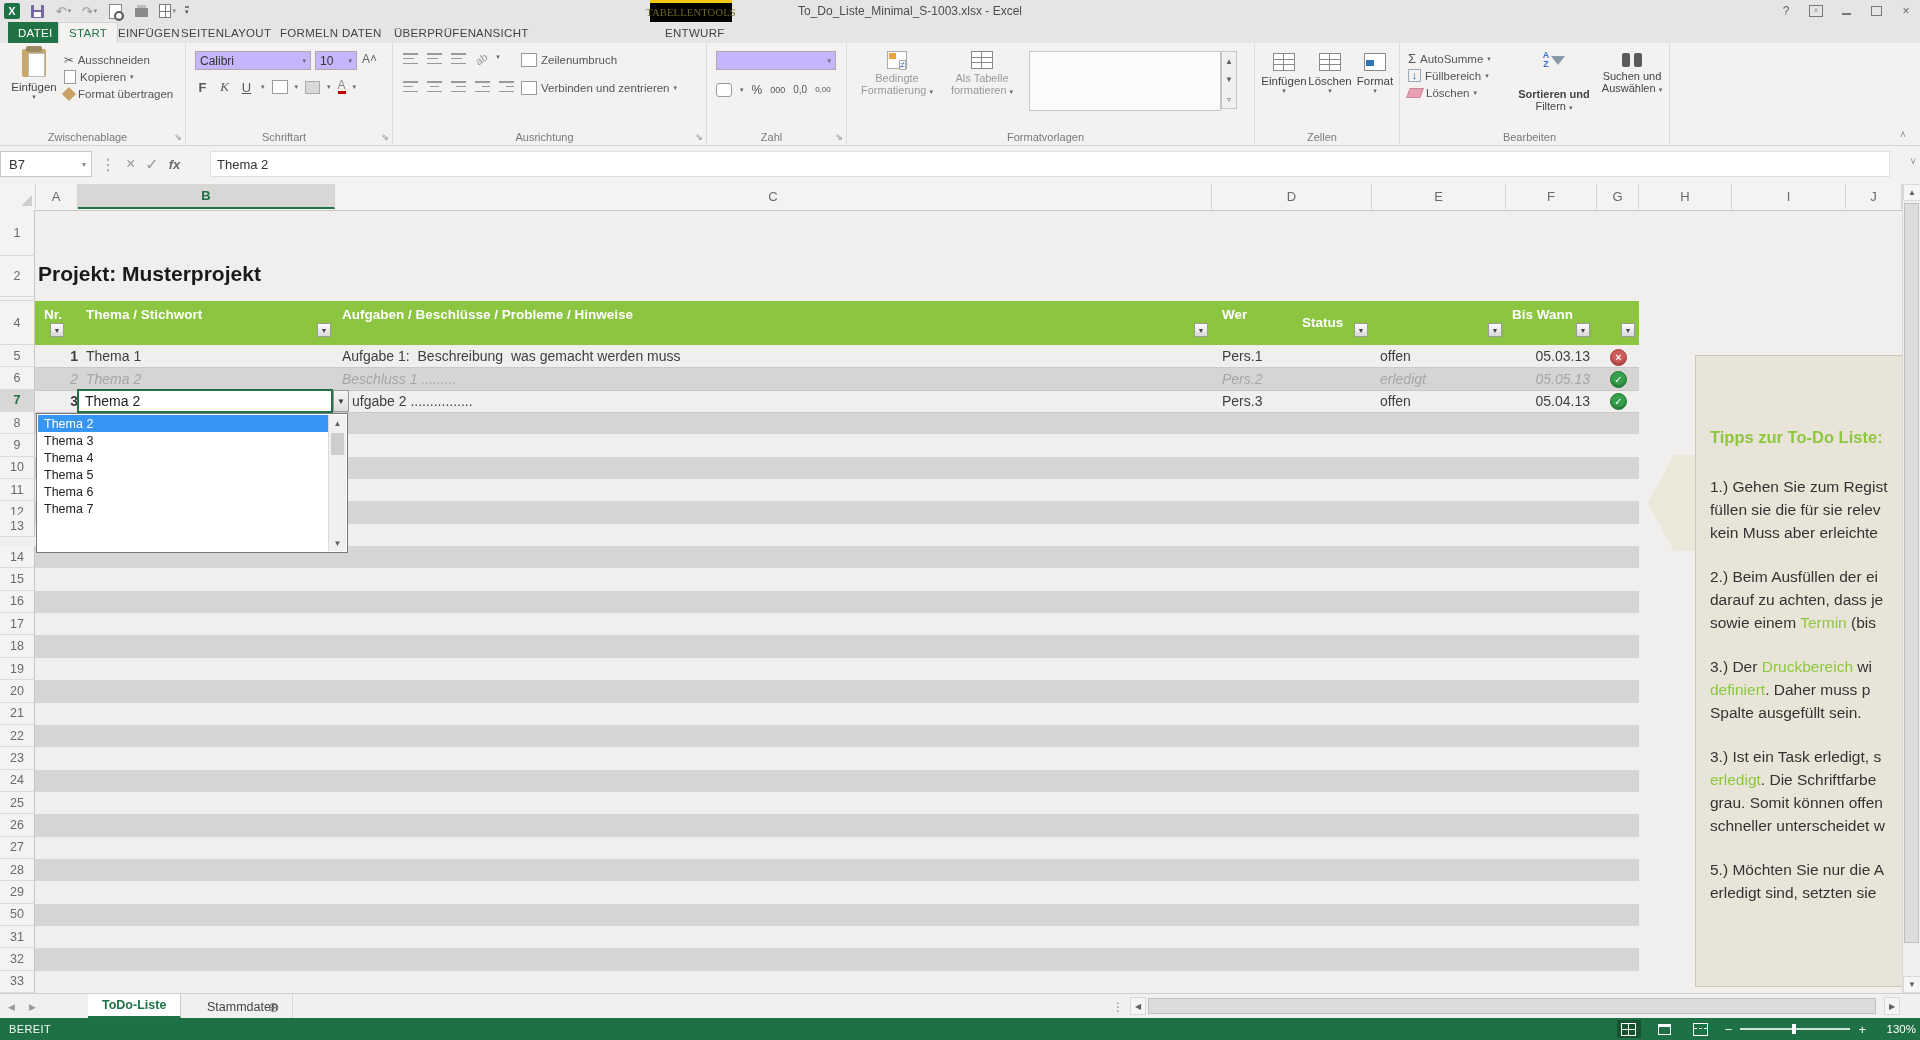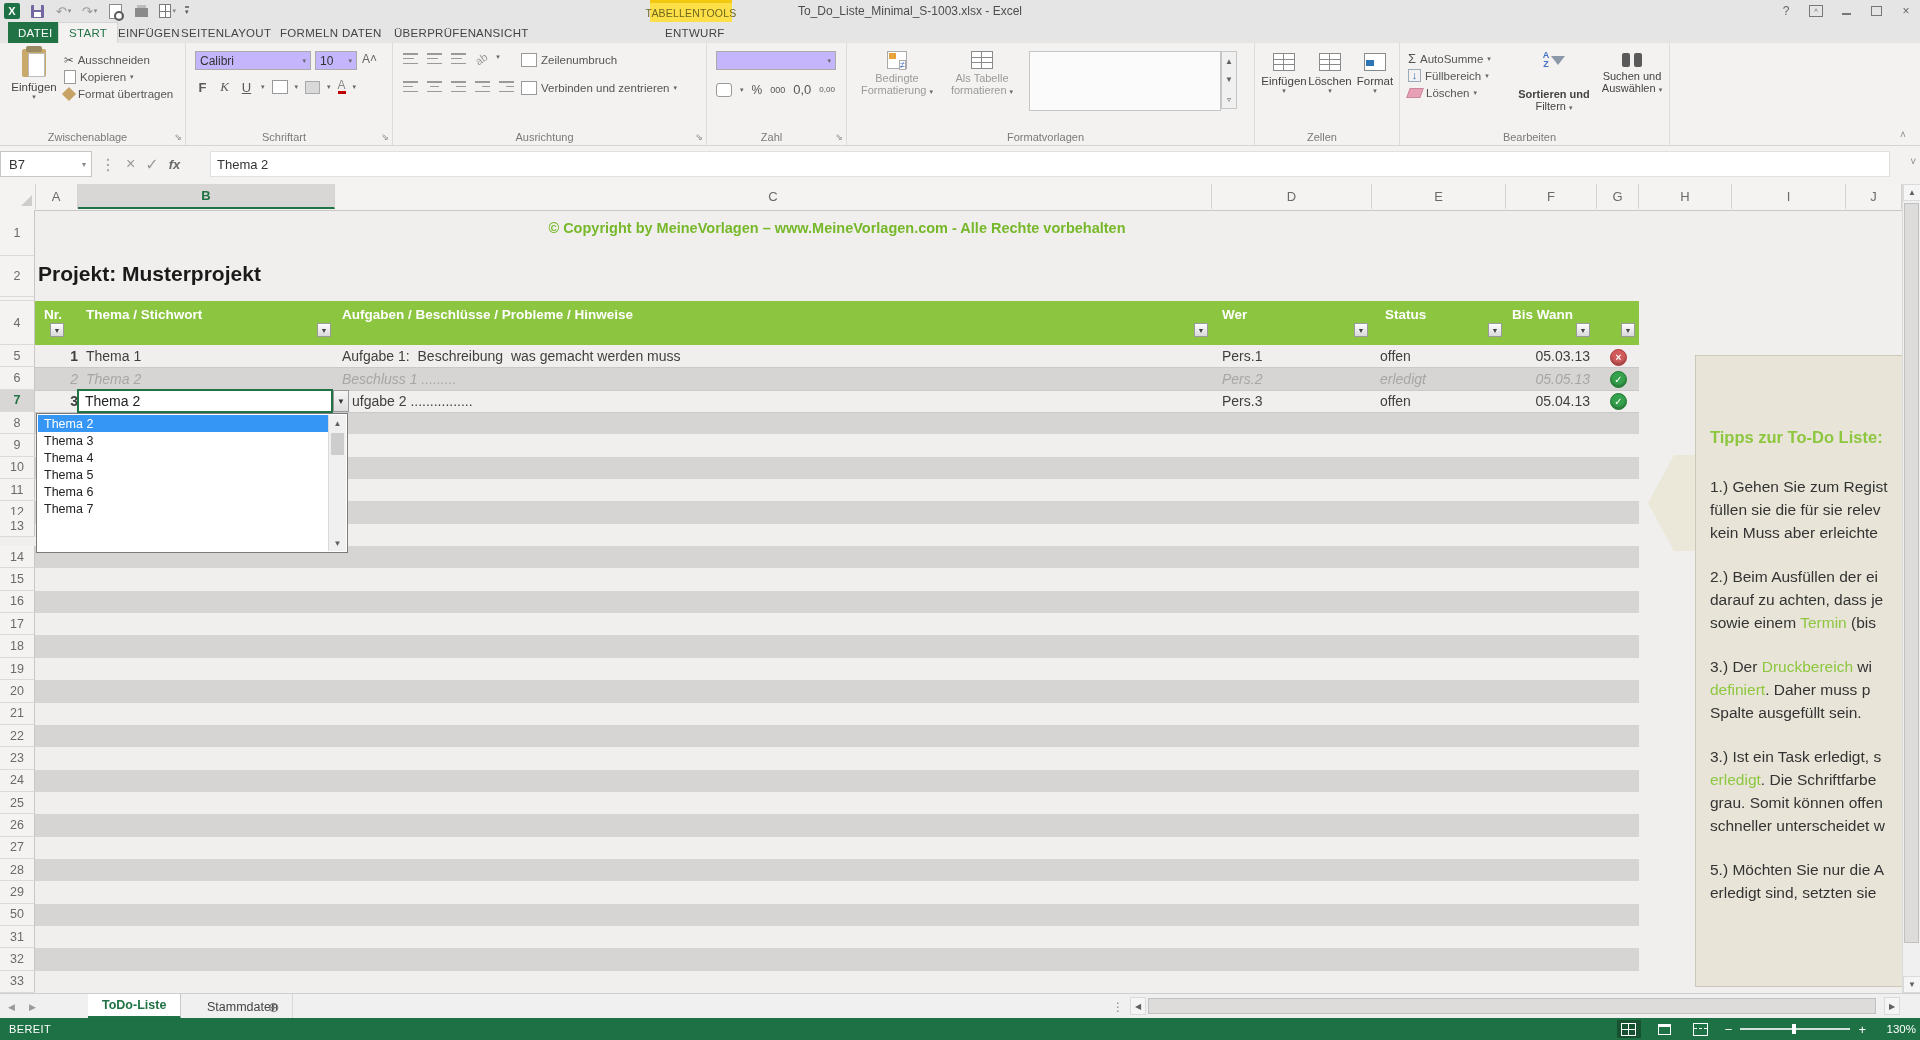--- a/index.html
+++ b/index.html
@@ -21,23 +21,23 @@
   .undoarrow{color:#9a9a9a;font-size:13px;}
   .tinycaret{font-size:7px;color:#8a8a8a;margin-left:1px;}
   .pageico{width:11px;height:13px;background:#fff;border:1px solid #8a8a8a;position:relative;}
   .pageico.mag::after{content:"";position:absolute;right:-3px;bottom:-3px;width:6px;height:6px;border:2px solid #5a5a5a;border-radius:50%;background:rgba(255,255,255,.6);}
   .printer{width:13px;height:9px;background:#8a8a8a;position:relative;margin-top:3px;}
   .printer::before{content:"";position:absolute;left:2px;top:-3px;width:9px;height:3px;background:#bdbdbd;}
   .gridico{width:13px;height:12px;border:1px solid #7a7a7a;
     background:linear-gradient(#7a7a7a,#7a7a7a) 50% 0/1px 100% no-repeat,
                linear-gradient(#7a7a7a,#7a7a7a) 0 50%/100% 1px no-repeat,#fff;}
   .qat-custom{border-top:2px solid #7a7a7a;font-size:7px;color:#555;padding-top:0px;line-height:8px;}
-  .ctxgroup{position:absolute;left:650px;top:0;width:82px;height:22px;background:#fde047;
+  .ctxgroup{position:absolute;left:650px;top:0;width:82px;height:22px;background:#000000;
     border-top:3px solid #F2C811;box-sizing:border-box;display:flex;align-items:center;justify-content:center;
-    font-size:10.5px;color:#6E6720;letter-spacing:.2px;}
+    font-size:10.5px;color:#6E6720;letter-spacing:.2px;font-family:Liberation Serif, serif;}
   .wintitle{position:absolute;left:740px;top:0;width:340px;height:22px;display:flex;align-items:center;
     justify-content:center;font-size:12px;color:#4d4d4d;}
   .winctrl{position:absolute;right:6px;top:0;height:22px;display:flex;align-items:center;gap:14px;color:#666;}
   .wbtn{width:16px;height:16px;display:flex;align-items:center;justify-content:center;font-size:12px;}
   .ribbondisp{width:12px;height:10px;border:1px solid #777;font-size:7px;line-height:9px;text-align:center;color:#777;}
   .minline{width:9px;border-bottom:2px solid #777;height:0;margin-top:6px;}
   .restore{width:9px;height:8px;border:1px solid #777;position:relative;background:#E5E5E5;}
   .restore::before{content:"";position:absolute;left:2px;top:-3px;width:9px;height:8px;border:1px solid #777;z-index:-1;}
 
   
@@ -351,21 +351,21 @@
     <div class="rgroup" style="left:707px;width:140px;">
       <div class="combo" style="position:absolute;left:9px;top:8px;width:120px;color:#999;">
         <span></span>
           <span class="caret">▾</span>
       </div>
       <div class="abs smallrow gray" style="left:9px;top:38px;gap:8px;">
         <span class="boxico" style="border-radius:3px;"></span>
           <span class="caret">▾</span>
         <span style="font-size:12px;">%</span>
         <span style="font-size:9px;">000</span>
-        <span style="font-size:13px;">0,0</span>
+        <span style="font-size:10px;">0,0</span>
         <span style="font-size:8px;">0,00</span>
       </div>
       <div class="glabel">Zahl</div>
       <span class="launcher">⇘</span>
     </div>
 
     <div class="rgroup" style="left:847px;width:408px;">
       <div class="bigbtn gray" style="left:10px;top:8px;width:80px;font-size:11px;">
         <span class="cfico"></span>
         <span style="margin-top:3px;">Bedingte</span>
@@ -516,28 +516,27 @@
           <div class="rowhdr" style="top: 581.9px; height: 22.345px;">25</div>
           <div class="rowhdr" style="top: 604.245px; height: 22.345px;">26</div>
           <div class="rowhdr" style="top: 626.59px; height: 22.345px;">27</div>
           <div class="rowhdr" style="top: 648.935px; height: 22.345px;">28</div>
           <div class="rowhdr" style="top: 671.28px; height: 22.345px;">29</div>
           <div class="rowhdr" style="top: 693.625px; height: 22.345px;">50</div>
           <div class="rowhdr" style="top: 715.97px; height: 22.345px;">31</div>
           <div class="rowhdr" style="top: 738.315px; height: 22.345px;">32</div>
           <div class="rowhdr" style="top: 760.66px; height: 22.345px;">33</div>
         </div>
-      <div class="copyright">© Copyright by MeineVorlagen – www.MeineVorlagen.com - Alle Rechte vorbehalten</div>
       <div class="projtitle">Projekt: Musterprojekt</div>
       <div class="thdr">
           <span class="thcell" style="left: 9px;">Nr.</span>
           <span class="thcell" style="left: 51px;">Thema / Stichwort</span>
           <span class="thcell" style="left: 307px;">Aufgaben / Beschlüsse / Probleme / Hinweise</span>
           <span class="thcell" style="left: 1187px;">Wer</span>
-          <span class="thcell" style="left: 1350px;">Status</span>
+          <span class="thcell" style="left: 1267px; margin-top: 8px;">Status</span>
           <span class="thcell" style="left: 1477px;">Bis Wann</span>
           <span class="fbtn" style="left: 15px;">▼</span>
           <span class="fbtn" style="left: 282px;">▼</span>
           <span class="fbtn" style="left: 1159px;">▼</span>
           <span class="fbtn" style="left: 1319px;">▼</span>
           <span class="fbtn" style="left: 1453px;">▼</span>
           <span class="fbtn" style="left: 1541px;">▼</span>
           <span class="fbtn" style="left: 1586px;">▼</span>
         </div>
       <div id="datarows">

